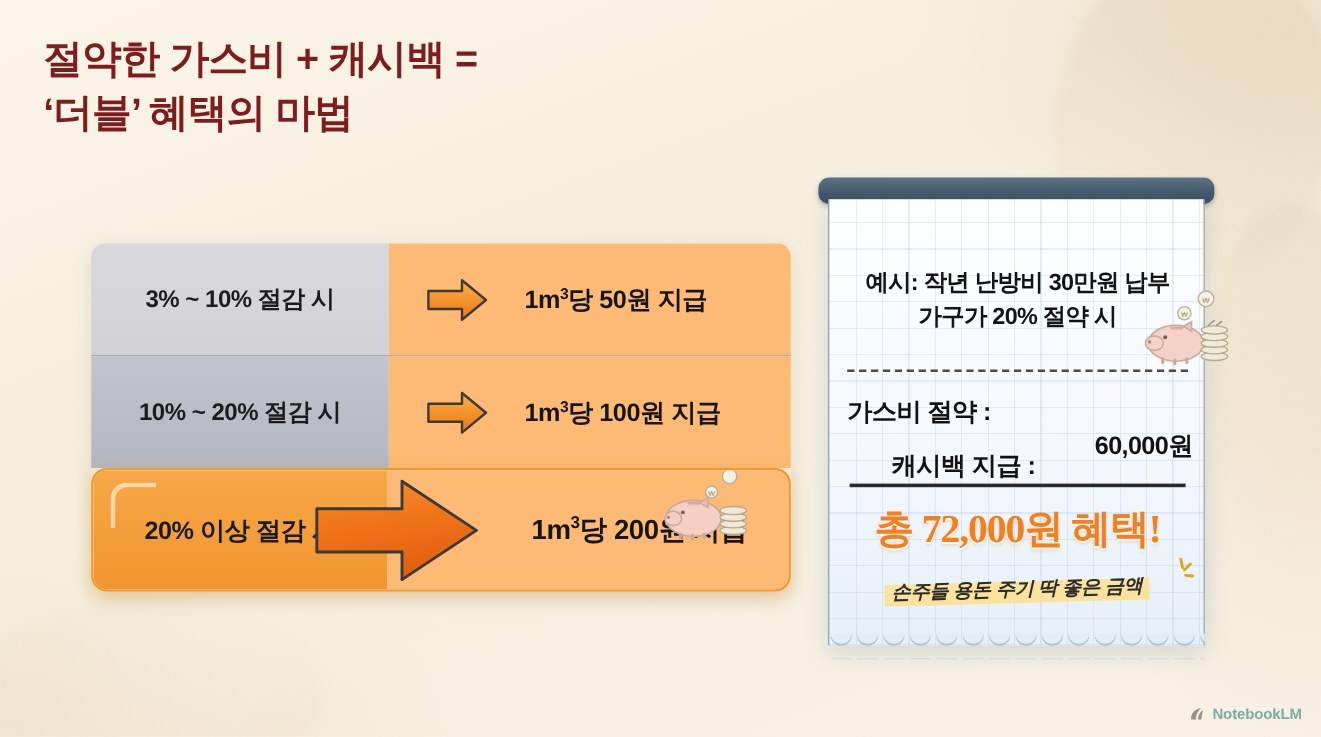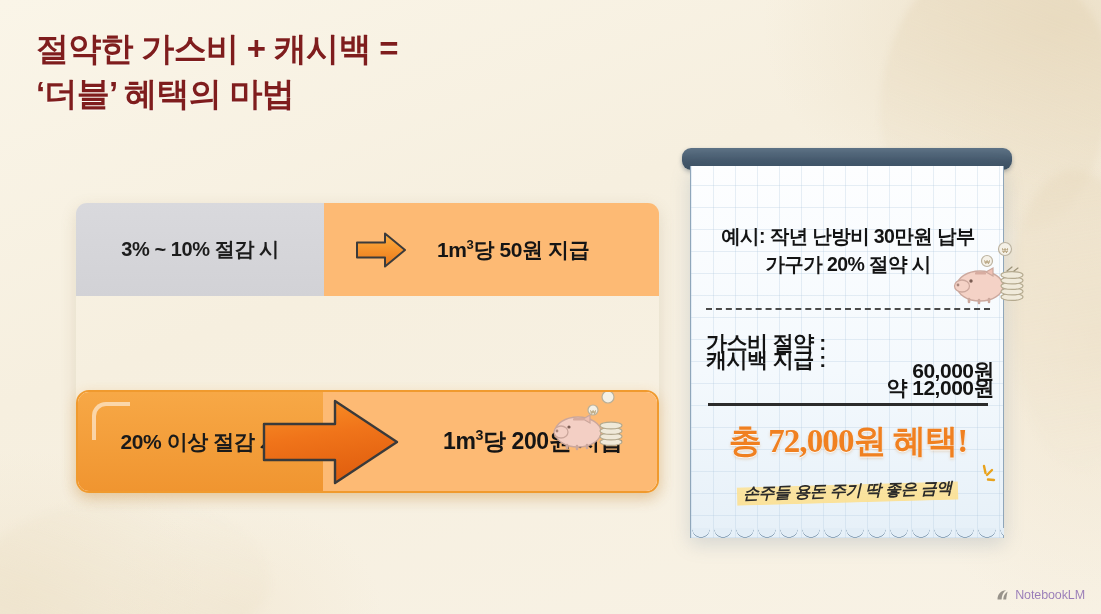--- a/index.html
+++ b/index.html
@@ -284,21 +284,21 @@
     letter-spacing: -0.5px;
     flex-direction: column;
   }
   .receipt-line .rl-label { white-space: nowrap; }
   .receipt-line .rl-value {
     margin-left: auto;
     white-space: nowrap;
     text-align: right;
   }
   #receipt-line-0 { top: 163px; }
-  #receipt-line-1 { top: 180px; }
+  #receipt-line-1 { top: 208px; margin-left: 37px; }
   #receipt-solid {
     position: absolute;
     left: 18px; top: 237px;
     width: 280px;
     border-top: 3px solid #2b2b2b;
   }
   #receipt-total {
     position: absolute;
     left: 10px; top: 253px;
     width: 296px;
@@ -343,22 +343,22 @@
   #watermark {
     position: absolute;
     right: 16px; bottom: 12px;
     display: flex;
     align-items: center;
     gap: 5px;
     opacity: 0.55;
   }
   #watermark .wm-text {
     font-size: 12.5px;
-    font-weight: 400;
-    color: #4c1d95;
+    font-weight: 700;
+    color: #0f766e;
     letter-spacing: -0.1px;
   }
 </style>
 </head>
 <body>
 
 <div id="bg-texture"></div>
 <div id="bg-blob-1"></div>
 <div id="bg-blob-2"></div>
 <div id="bg-blob-3"></div>
@@ -381,20 +381,38 @@
             <stop offset="55%" stop-color="#f4902a"></stop>
             <stop offset="100%" stop-color="#e8771a"></stop>
           </linearGradient>
         </defs>
         <path d="M2 11 L30 11 L30 2 L50 18.5 L30 35 L30 26 L2 26 Z" fill="url(#agS1)" stroke="#3b3b3b" stroke-width="2" stroke-linejoin="round"></path>
       </svg>
       <span class="label">1m<sup>3</sup>당 50원 지급</span>
     </div>
   </div>
 
+  <div class="rate-row" id="rate-row-1">
+    <div class="cond">
+      <span>10% ~ 20% 절감 시</span>
+    </div>
+    <div class="payout">
+      <svg class="arrow-small" viewBox="0 0 52 37">
+        <defs>
+          <linearGradient id="agS2" x1="0" y1="0" x2="0" y2="1">
+            <stop offset="0%" stop-color="#fbb042"></stop>
+            <stop offset="55%" stop-color="#f4902a"></stop>
+            <stop offset="100%" stop-color="#e8771a"></stop>
+          </linearGradient>
+        </defs>
+        <path d="M2 11 L30 11 L30 2 L50 18.5 L30 35 L30 26 L2 26 Z" fill="url(#agS2)" stroke="#3b3b3b" stroke-width="2" stroke-linejoin="round"></path>
+      </svg>
+      <span class="label">1m<sup>3</sup>당 100원 지급</span>
+    </div>
+  </div>
 
   <div class="rate-row" id="rate-row-2">
     <div class="cond">
       <span>20% 이상 절감 시</span>
     </div>
     <div class="payout">
       <svg class="arrow-big" viewBox="0 0 140 92">
         <defs>
           <linearGradient id="agBig" x1="0" y1="0" x2="0.25" y2="1">
             <stop offset="0%" stop-color="#f99227"></stop>
@@ -460,21 +478,20 @@
     </svg>
 
     <div id="receipt-dashed"></div>
 
     <div class="receipt-line" id="receipt-line-0">
       <span class="rl-label">가스비 절약 :</span>
       <span class="rl-value">60,000원</span>
     </div>
     <div class="receipt-line" id="receipt-line-1">
       <span class="rl-label">캐시백 지급 :</span>
-      <span class="rl-value">약 12,000원</span>
     </div>
 
     <div id="receipt-solid"></div>
 
     <div id="receipt-total">총 72,000원 혜택!</div>
 
     <div id="receipt-note-wrap">
       <span id="receipt-note">손주들 용돈 주기 딱 좋은 금액</span>
       <svg id="note-sparkle" viewBox="0 0 24 26">
         <path d="M12 2 L13.5 9 M20 6 L15 11 M22 16 L16 15.5" stroke="#e8a21c" stroke-width="2.4" stroke-linecap="round" fill="none"></path>

